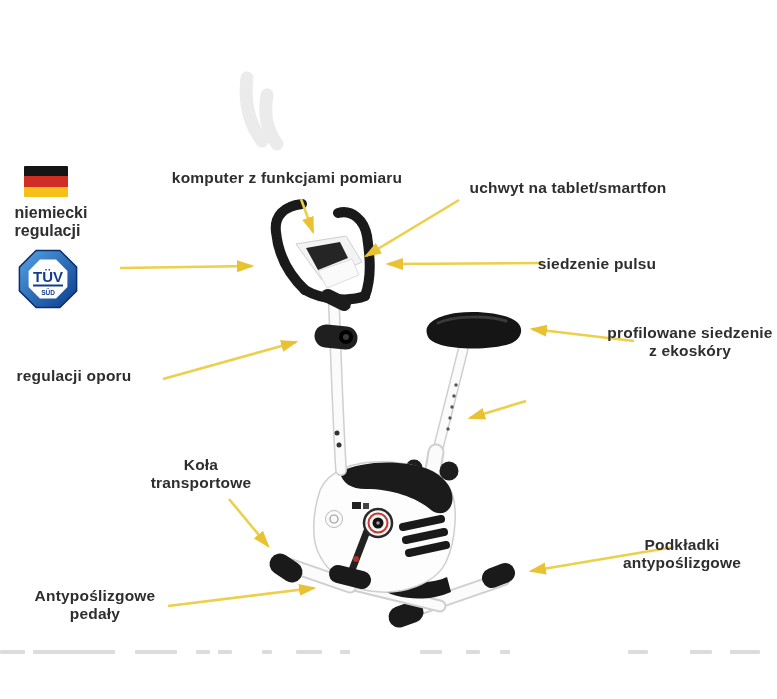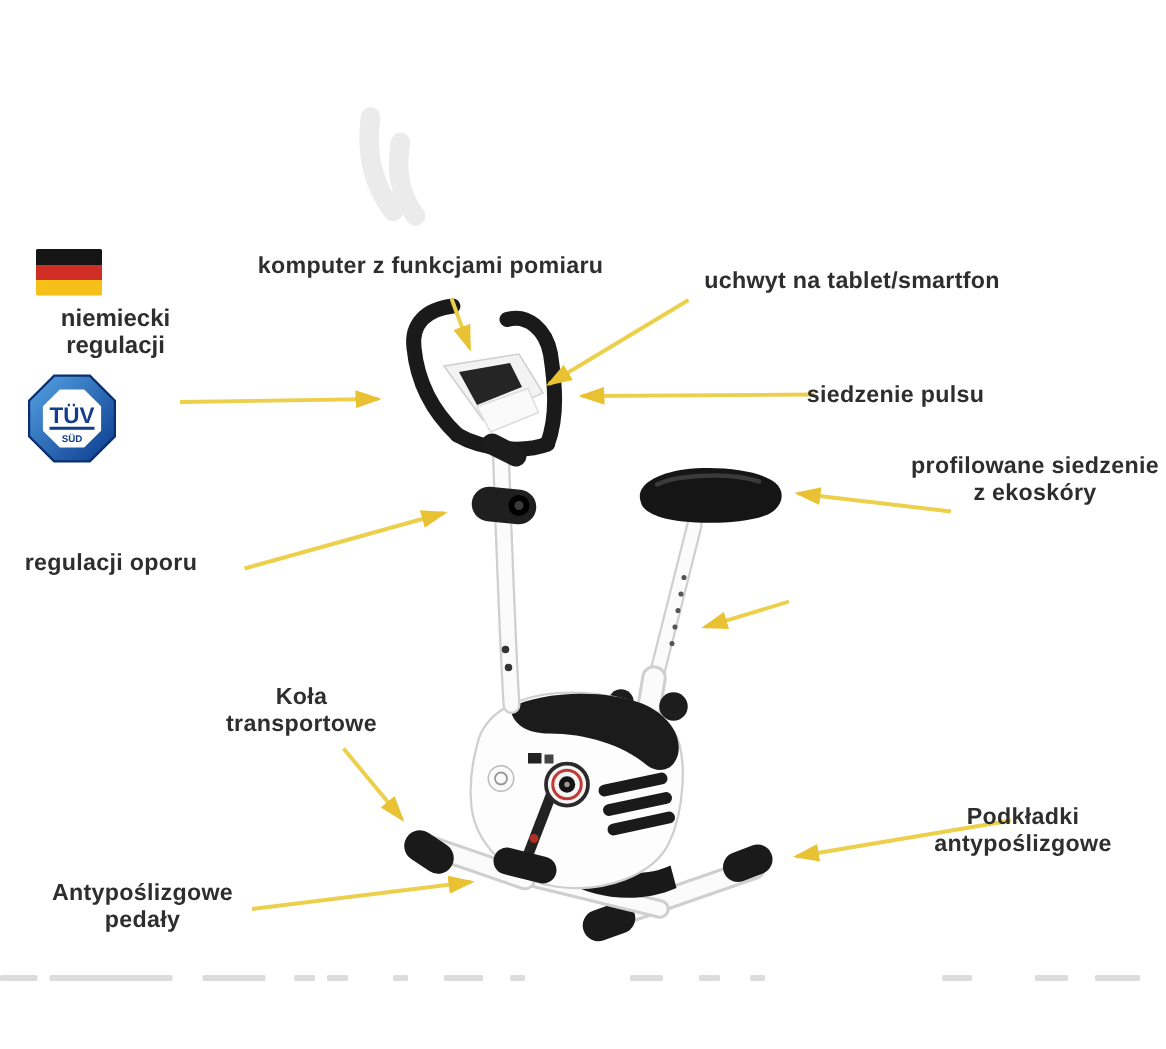--- a/index.html
+++ b/index.html
@@ -11,22 +11,22 @@
   .stage{position:absolute;left:0;top:0;width:777px;height:699px;}
   svg{position:absolute;left:0;top:0;}
   .callout{
     position:absolute;transform:translateX(-50%);
     text-align:center;font-weight:bold;font-size:15.5px;line-height:18px;
     color:var(--text,#2e2e2e);letter-spacing:.2px;white-space:nowrap;
   }
   .cl{display:block;}
   .cert-block{
     position:absolute;transform:translateX(-50%);
-    text-align:center;font-weight:bold;font-size:16px;line-height:18px;
-    color:var(--text,#2e2e2e);white-space:nowrap;margin-left:26px;
+    text-align:left;font-weight:bold;font-size:16px;line-height:18px;
+    color:var(--text,#2e2e2e);white-space:nowrap;
   }
   .flag{
     position:absolute;left:24px;top:166px;width:44px;height:31px;border-radius:1px;
     background:linear-gradient(
       var(--flag-black,#151515) 0 33.4%,
       var(--flag-red,#cf2e24) 33.4% 66.7%,
       var(--flag-gold,#f5c018) 66.7% 100%);
   }
   .arrow{stroke:var(--arrow,#eccf4a);stroke-width:2.6;fill:none;marker-end:url(#ah);}
   .ah{fill:var(--arrow-head,#e9c437);}
@@ -189,21 +189,21 @@
   </div>
 
   <div class="callout" style="left:287px;top:169px">
     <span class="cl">komputer z funkcjami pomiaru</span>
   </div>
 
   <div class="callout" style="left:597px;top:255px">
     <span class="cl">siedzenie pulsu</span>
   </div>
 
-  <div class="callout" style="left:690px;top:302px">
+  <div class="callout" style="left:690px;top:324px">
     <span class="cl">profilowane siedzenie</span>
     <span class="cl">z ekoskóry</span>
   </div>
 
 
   <div class="callout" style="left:74px;top:367px">
     <span class="cl">regulacji oporu</span>
   </div>
 
   <div class="callout" style="left:201px;top:456px">

